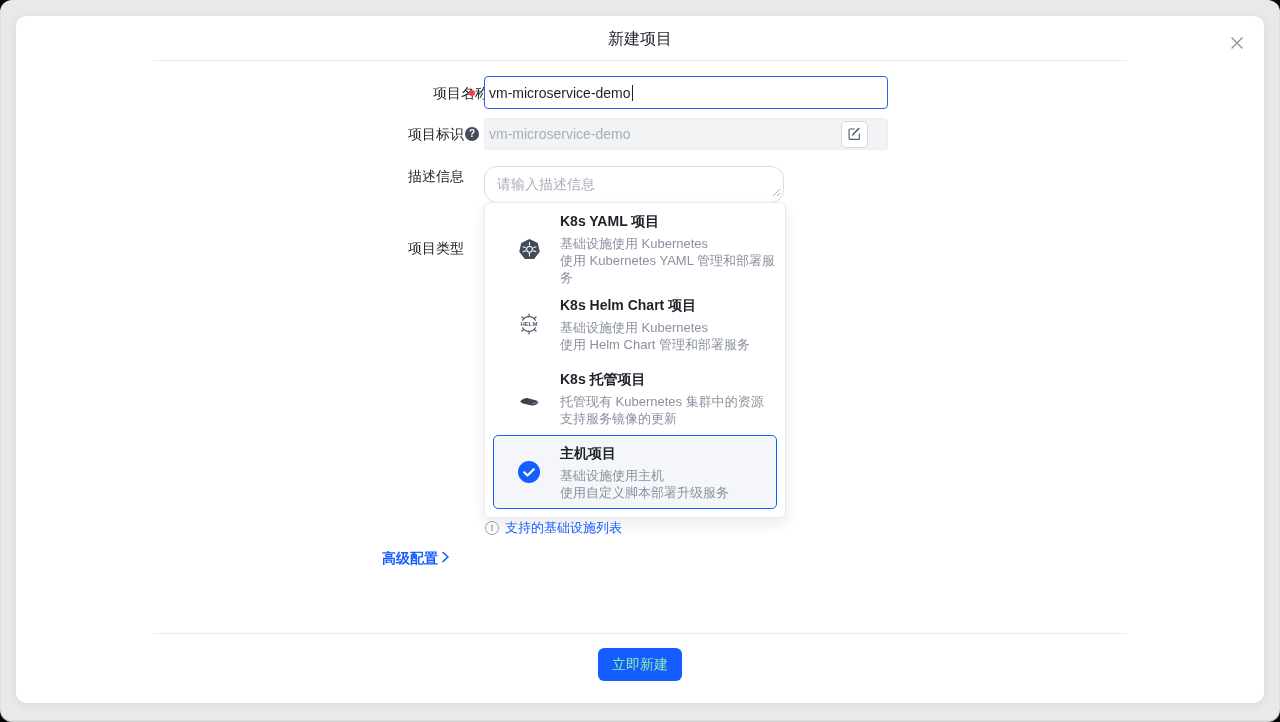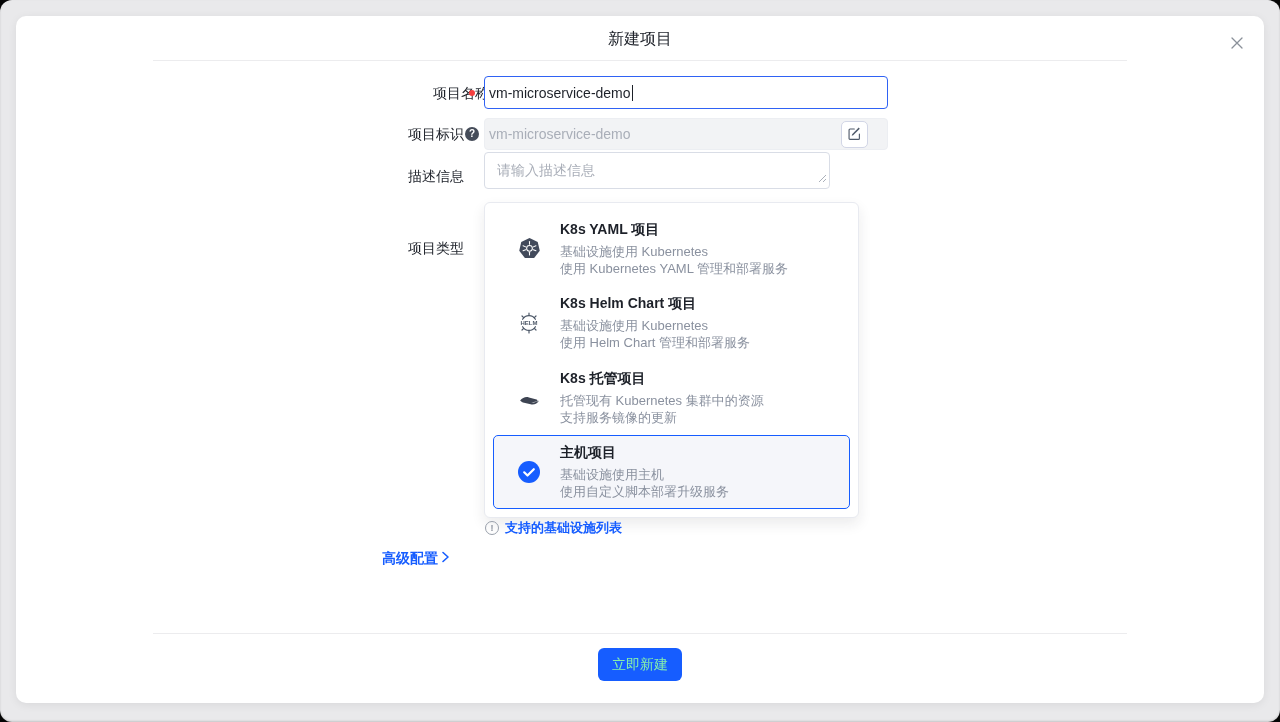--- a/index.html
+++ b/index.html
@@ -33,45 +33,45 @@
 
   .help-icon { position:absolute; left:449px; top:111px; width:14px; height:14px;
                border-radius:50%; background:#454c59; color:#fff; font-size:10px; font-weight:bold;
                display:flex; align-items:center; justify-content:center; line-height:1; }
 
   .input-mimic { position:absolute; left:468px; width:404px; border-radius:4px;
                  display:flex; align-items:center; padding:0 4px; font-size:14px; background:#fff; }
   .input-name { top:60px; height:33px; border:1.5px solid #2f62f4; color:#1d2129; }
   .caret { display:inline-block; width:1px; height:16px; background:#1d2129; margin-left:1px; }
   .input-slug { top:102px; height:32px; border:1px solid #eceef2; background:#f2f3f5; color:#a9aeb8; }
-  .textarea-mimic { position:absolute; left:468px; top:136px; width:346px; height:37px;
-                    border:1px solid #d9dde6; border-radius:4px; font-size:14px; color:#a9aeb8;
+  .textarea-mimic { position:absolute; left:468px; top:150px; width:300px; height:37px;
+                    border:1px solid #d9dde6; border-radius:13px; font-size:14px; color:#a9aeb8;
                     padding:9px 12px; background:#fff; }
   .resize-handle { position:absolute; right:2px; bottom:2px; }
 
   .edit-btn { position:absolute; left:825px; top:105px; width:27px; height:27px;
               background:#fff; border:1px solid #d2d6e6; border-radius:5px;
               display:flex; align-items:center; justify-content:center; cursor:pointer; }
 
-  .type-panel { position:absolute; left:468px; top:186px; width:375px; height:316px;
+  .type-panel { position:absolute; left:468px; top:186px; width:302px; height:316px;
                 background:#fff; border:1px solid #e8eaf0; border-radius:6px; padding:8px;
                 box-shadow:0 6px 14px rgba(31,35,41,.09);
                 display:flex; flex-direction:column; }
   .type-card { flex:1 1 0; display:flex; align-items:center; padding-left:23px;
                border:1px solid transparent; border-radius:5px; cursor:pointer; }
   .type-card.selected { border-color:#165dff; background:#f5f6fa; }
   .type-icon { width:24px; min-width:24px; margin-right:19px; display:flex; align-items:center; justify-content:center; }
   .type-texts { display:flex; flex-direction:column; }
   .type-title { font-size:14px; line-height:18px; font-weight:600; color:#1d2129; margin-bottom:5px; }
   .type-desc { font-size:13px; line-height:17px; color:#8a919f; }
 
   .infra-row { position:absolute; left:469px; top:504px; display:flex; align-items:center; gap:6px; }
   .info-icon { width:14px; height:14px; border-radius:50%; border:1.2px solid #99a0ab; color:#8d939e;
                font-size:9px; font-weight:bold; display:flex; align-items:center; justify-content:center; line-height:1; }
-  .infra-link { font-size:13px; line-height:16px; font-weight:700; color:#165dff; text-decoration:none; cursor:pointer; }
+  .infra-link { font-size:13px; line-height:16px; font-weight:400; color:#165dff; text-decoration:none; cursor:pointer; }
 
   .advanced { position:absolute; left:366px; top:534px; display:flex; align-items:flex-start; gap:3px;
               font-size:14px; line-height:16px; font-weight:600; color:#165dff; text-decoration:none; cursor:pointer; }
 
   .submit-btn { position:absolute; left:582px; top:632px; width:84px; height:33px;
                 background:#165dff; color:#86efac; font-size:14px; font-weight:500;
                 border:none; border-radius:6px; cursor:pointer; }
 </style>
 </head>
 <body>

